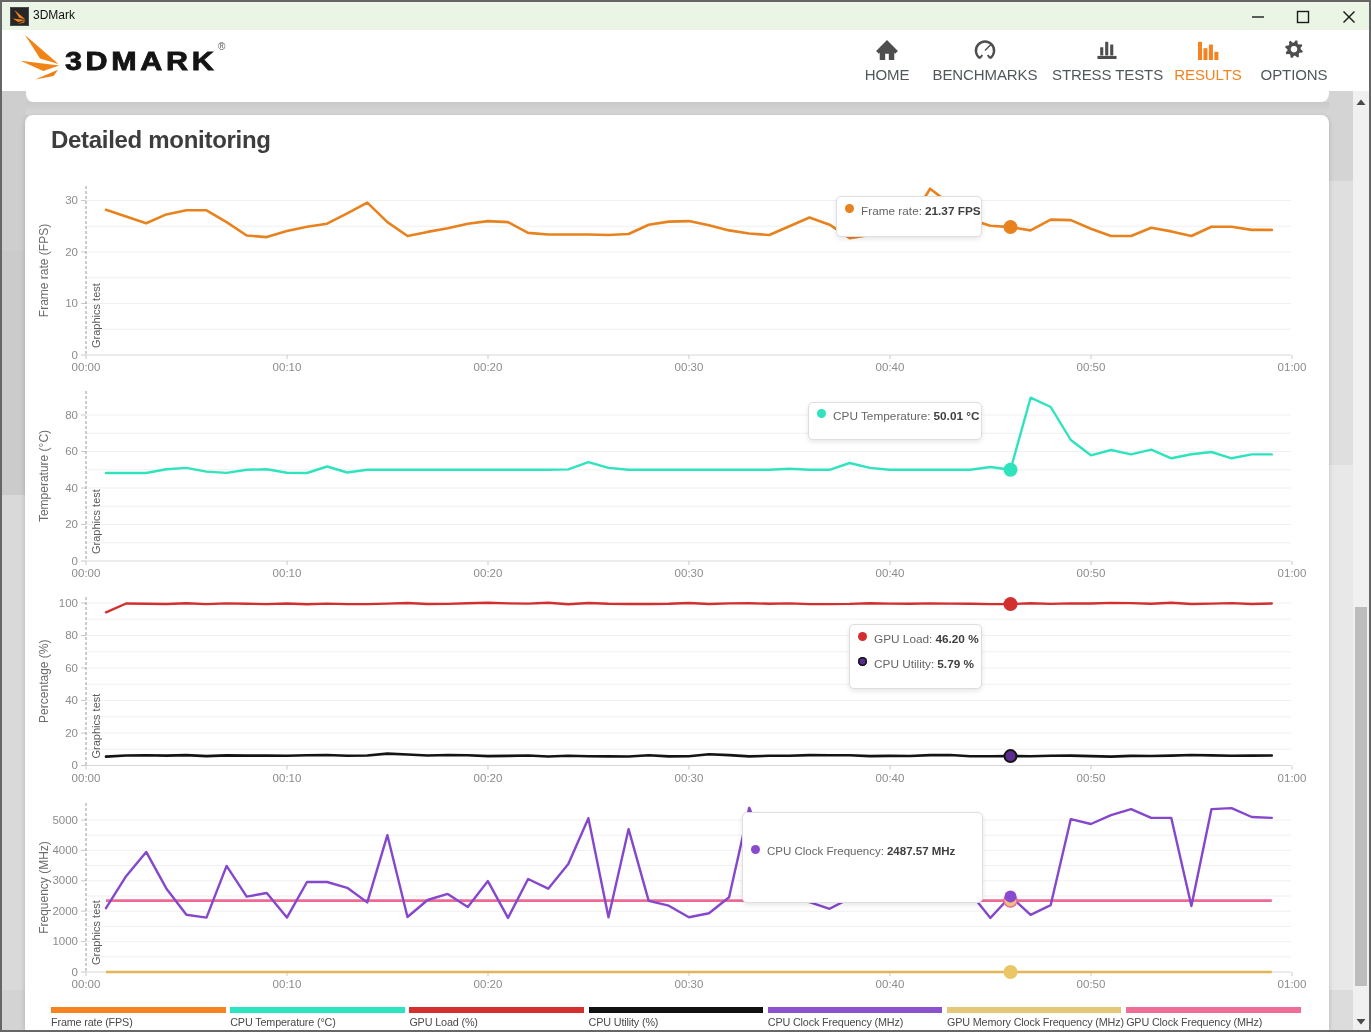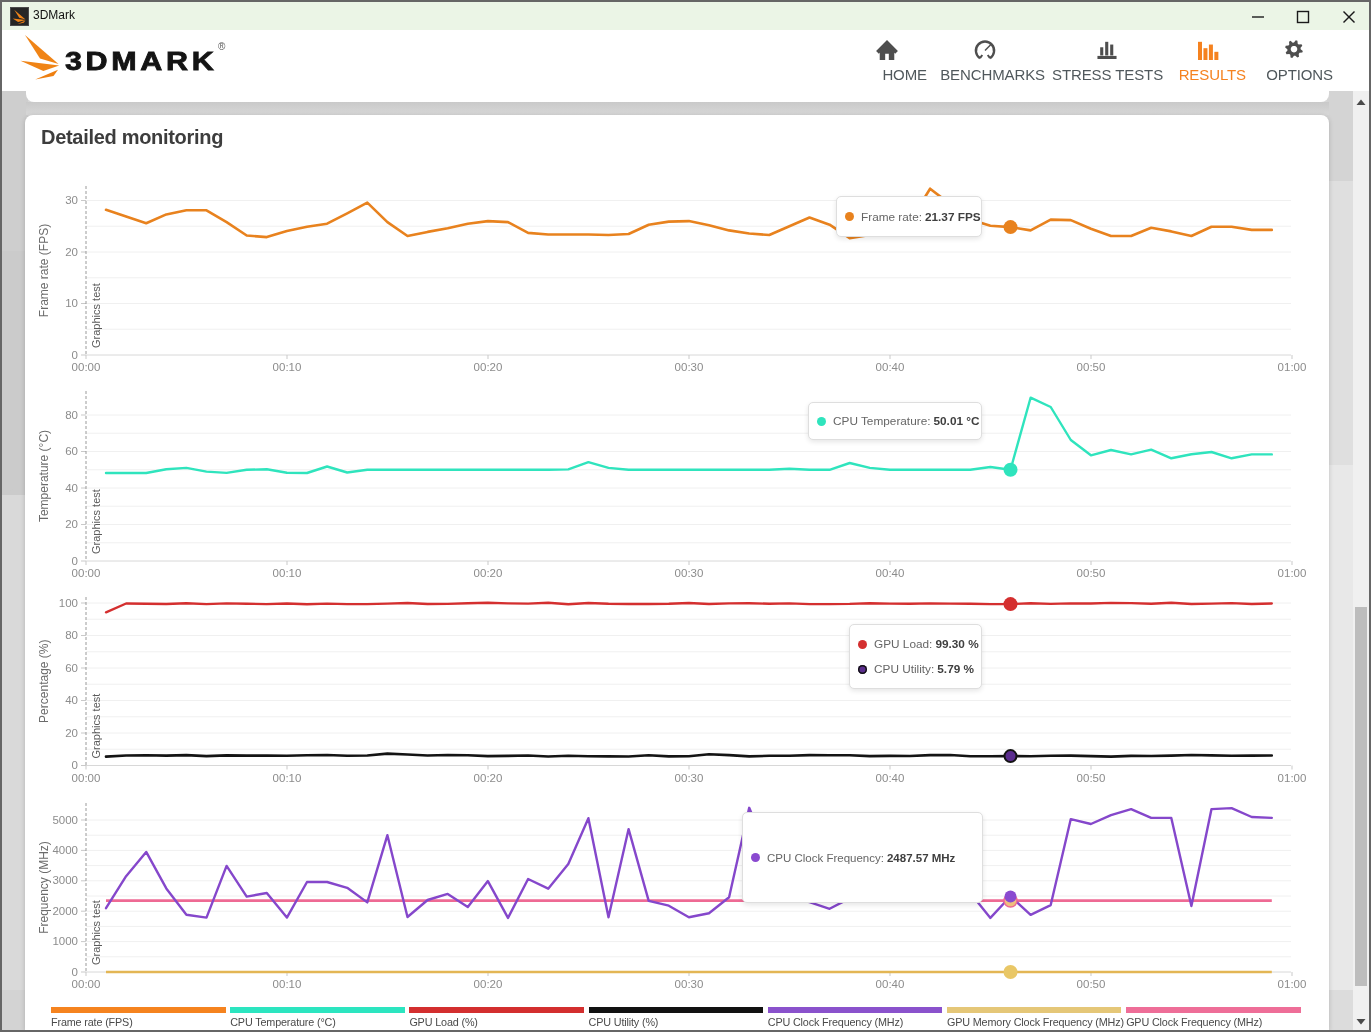--- a/index.html
+++ b/index.html
@@ -29,41 +29,41 @@
   
   #bg { position:absolute; left:2px; top:91px; width:1351px; height:939px;
         background:linear-gradient(#d2d2d2, #e6e6e6 55%, #e9e9e9); overflow:hidden; }
   #shadowstrip { position:absolute; left:26px; top:102px; width:1303px; height:13px;
                  background:linear-gradient(#c9c9c9, #d8d8d8); }
 
   
   #card { position:absolute; left:25px; top:115px; width:1304px; height:915px;
           background:#fff; border-radius:8px 8px 0 0;
           box-shadow:0 1px 5px rgba(0,0,0,0.18); }
-  #cardtitle { position:absolute; left:41px; top:126px; font-size:20px;
+  #cardtitle { position:absolute; left:51px; top:126px; font-size:24px;
                font-weight:bold; color:#3d3d3d; letter-spacing:-0.3px; }
 
   
-  .nav-item { position:absolute; top:10px; text-align:right; white-space:nowrap; }
+  .nav-item { position:absolute; top:10px; text-align:center; white-space:nowrap; }
   .nav-item svg { display:block; margin:0 auto; }
   .nav-label { font-size:15px; color:#50585c; margin-top:6px; letter-spacing:-0.1px; }
   .nav-label.orange { color:#f5821f; }
 
   
   #sb-track { position:absolute; left:1353px; top:91px; width:16px; height:939px;
               background:#f0f0f0; }
   #sb-thumb { position:absolute; left:1355px; top:607px; width:12px; height:379px;
               background:#bdbdbd; }
 
   
   .tip { position:absolute; background:#fff; border:1px solid #dedede; white-space:nowrap;
          border-radius:5px; box-shadow:0 2px 5px rgba(0,0,0,0.10);
          font-size:11.8px; color:#666; display:flex; flex-direction:column;
          justify-content:center; z-index:20; }
-  .tip .row { display:flex; align-items:center; padding:0 8px; height:25px; }
+  .tip .row { display:flex; padding:0 8px; height:25px; }
   .tip .dot { width:9px; height:9px; border-radius:50%; margin-right:7px; flex:0 0 9px; }
   .tip b { color:#3f3f3f; margin-left:3px; }
 
   
   #legend { position:absolute; left:51px; top:1007px; width:1260px; display:flex; }
   .leg { width:174.5px; margin-right:4.7px; }
   .leg:last-child { margin-right:0; }
   .leg .bar { height:6px; }
   .leg .lab { font-size:10.8px; color:#4a4a4a; margin-top:3px; white-space:nowrap; letter-spacing:-0.15px; }
 </style>
@@ -327,21 +327,21 @@
 <circle cx="1010.5" cy="972.0" r="7" fill="#e9c766"></circle>
 </svg></div>
 
 <div class="tip" style="left:836px;top:196px;width:146px;height:41px">
   <div class="row"><span class="dot" style="background:#e8821e"></span>Frame rate:<b>21.37 FPS</b></div>
 </div>
 <div class="tip" style="left:808px;top:402px;width:174px;height:38px">
   <div class="row"><span class="dot" style="background:#2fe4bd"></span>CPU Temperature:<b>50.01 °C</b></div>
 </div>
 <div class="tip" style="left:849px;top:624px;width:133px;height:65px">
-  <div class="row"><span class="dot" style="background:#d42f2f"></span>GPU Load:<b>99.30 %</b></div>
+  <div class="row"><span class="dot" style="background:#d42f2f"></span>GPU Load:<b>46.20 %</b></div>
   <div class="row"><span class="dot" style="background:#5b2d8e;box-shadow:0 0 0 1.5px #141414 inset"></span>CPU Utility:<b>5.79 %</b></div>
 </div>
 <div class="tip" style="left:742px;top:812px;width:241px;height:91px;font-size:11.5px">
   <div class="row"><span class="dot" style="background:#8a4ad0"></span>CPU Clock Frequency:<b>2487.57 MHz</b></div>
 </div>
 
 <div id="legend">
   <div class="leg">
       <div class="bar" style="background:#f5831f"></div>
       <div class="lab">Frame rate (FPS)</div>

